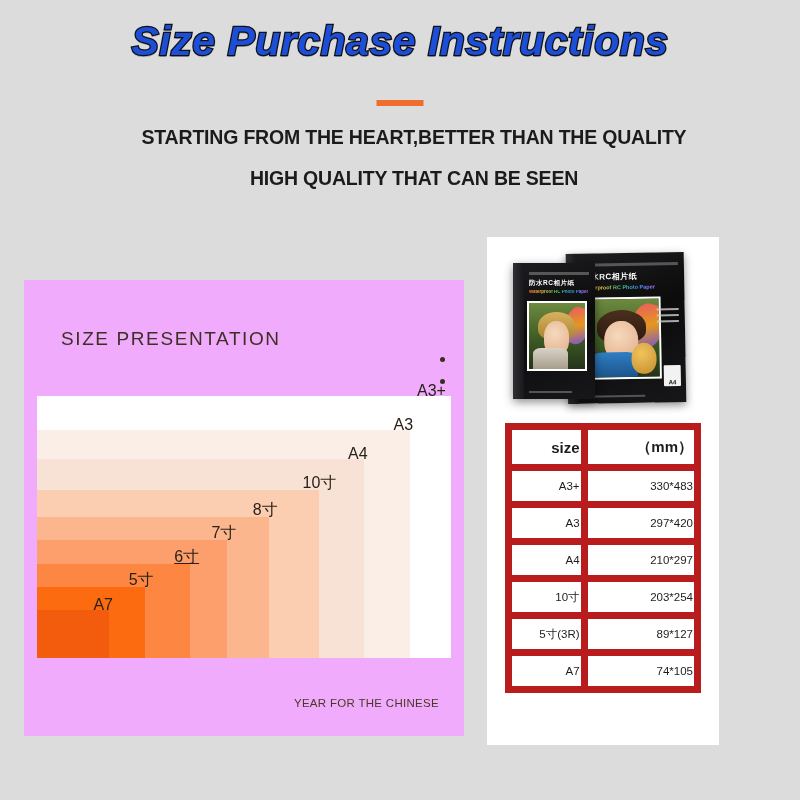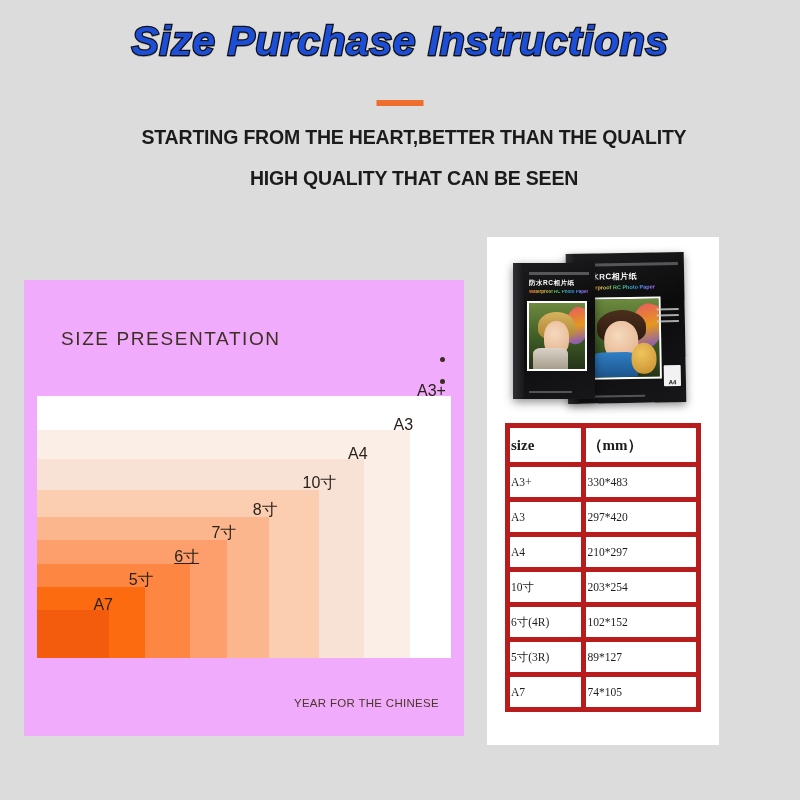--- a/index.html
+++ b/index.html
@@ -165,26 +165,26 @@
     position:absolute;left:16px;bottom:6px;height:2px;width:52%;
     background:#7e7e83;opacity:.6;
   }
 
   
   .size-table{
     position:absolute;left:18px;top:186px;width:196px;
     border-collapse:collapse;
   }
   .size-table td{
-    border:5px solid #b91c1c;
-    text-align:left;
+    border:7px solid #b91c1c;
+    text-align:right;
     font-size:11.5px;
     color:#1d1d1d;
     height:28px;
-    font-family:Liberation Serif, serif;
+    font-family:Liberation Sans, sans-serif;
   }
   .size-table .thd td{
     font-size:15px;font-weight:bold;height:32px;
   }
   .size-table td.c1{width:40%;}
   .size-table td.c2{width:60%;}
 </style>
 </head>
 <body>
 
@@ -285,24 +285,20 @@
           </tr>
           <tr>
             <td class="c1">A4</td>
             <td class="c2">210*297</td>
           </tr>
           <tr>
             <td class="c1">10寸</td>
             <td class="c2">203*254</td>
           </tr>
           <tr>
-            <td class="c1">6寸(4R)</td>
-            <td class="c2">102*152</td>
-          </tr>
-          <tr>
             <td class="c1">5寸(3R)</td>
             <td class="c2">89*127</td>
           </tr>
           <tr>
             <td class="c1">A7</td>
             <td class="c2">74*105</td>
           </tr>
         </tbody>
     </table>
 

